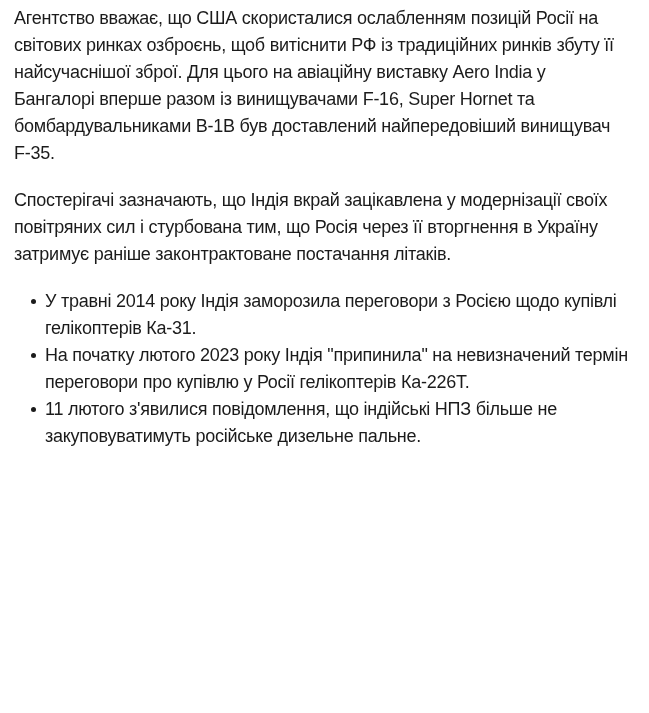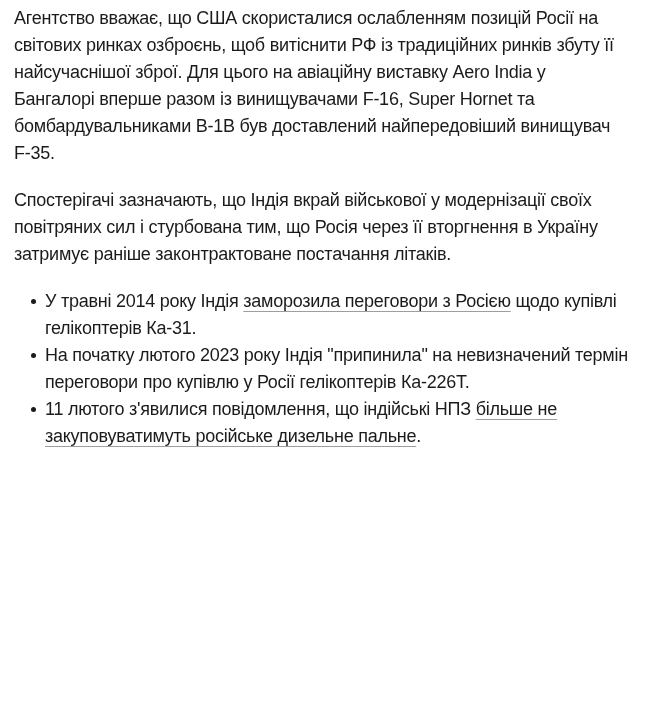--- a/index.html
+++ b/index.html
@@ -38,33 +38,32 @@
     position: absolute;
     left: 17px;
     top: 11px;
     width: 5px;
     height: 5px;
     border-radius: 50%;
     background: #1b1b1b;
   }
   a.inline-link {
     color: inherit;
-    text-decoration: underline;
     text-decoration-color: #9e9e9e;
     text-decoration-thickness: 1px;
     text-underline-offset: 4px;
     cursor: pointer;
   }
 </style>
 </head>
 <body>
 
 <div class="article">
   <p>Агентство вважає, що США скористалися ослабленням позицій Росії на світових ринках озброєнь, щоб витіснити РФ із традиційних ринків збуту її найсучаснішої зброї. Для цього на авіаційну виставку Aero India у Бангалорі вперше разом із винищувачами F-16, Super Hornet та бомбардувальниками B-1B був доставлений найпередовіший винищувач F-35.</p>
-  <p>Спостерігачі зазначають, що Індія вкрай військової у модернізації своїх повітряних сил і стурбована тим, що Росія через її вторгнення в Україну затримує раніше законтрактоване постачання літаків.</p>
+  <p>Спостерігачі зазначають, що Індія вкрай зацікавлена у модернізації своїх повітряних сил і стурбована тим, що Росія через її вторгнення в Україну затримує раніше законтрактоване постачання літаків.</p>
 
   <ul class="bullet-list">
       <li><span class="bullet-dot"></span><span>У травні 2014 року Індія </span><a class="inline-link">заморозила переговори з Росією</a><span> щодо купівлі гелікоптерів Ка-31.</span></li>
       <li><span class="bullet-dot"></span><span>На початку лютого 2023 року Індія "припинила" на невизначений термін переговори про купівлю у Росії гелікоптерів Ка-226Т.</span></li>
       <li><span class="bullet-dot"></span><span>11 лютого з'явилися повідомлення, що індійські НПЗ </span><a class="inline-link">більше не закуповуватимуть російське дизельне пальне</a><span>.</span></li>
     </ul>
 
 </div>
 
 </body></html>

